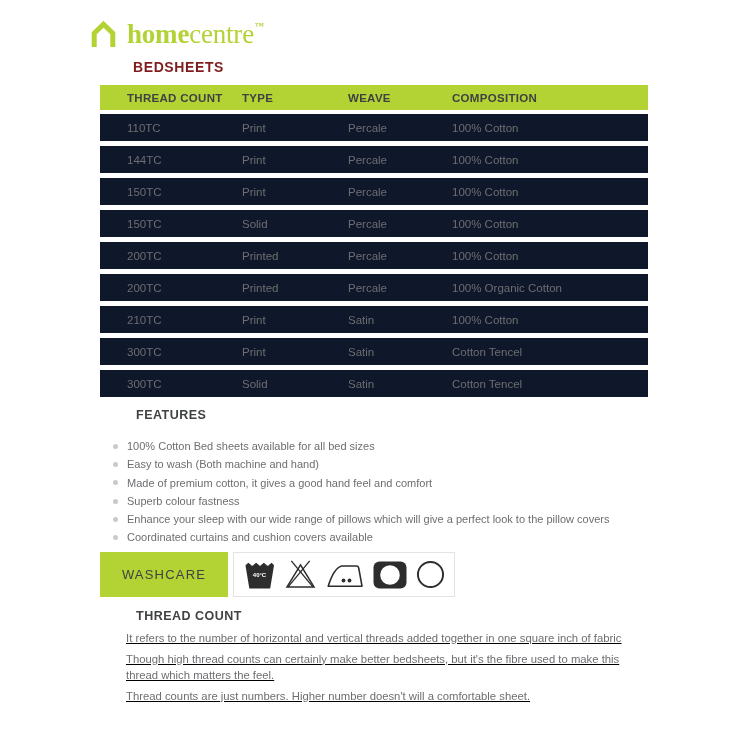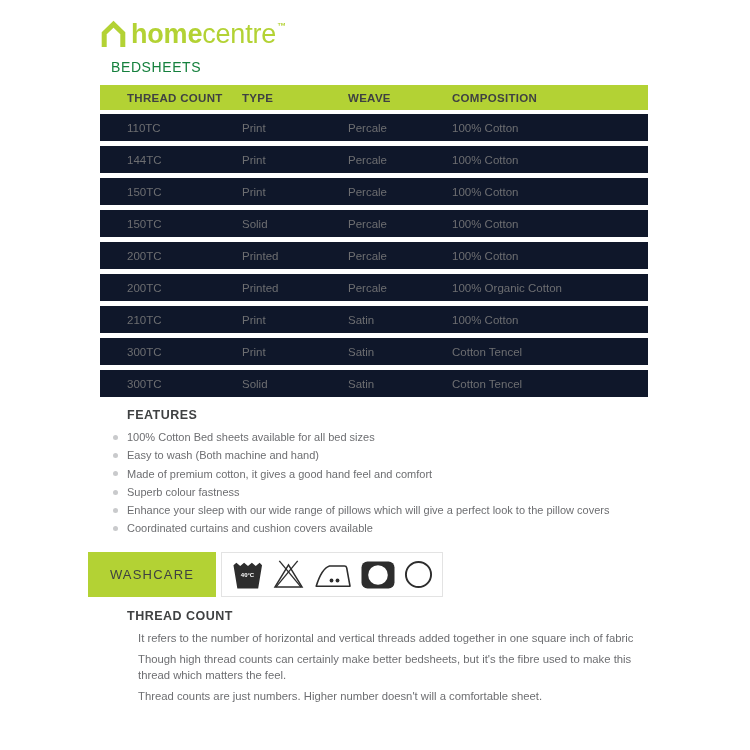--- a/index.html
+++ b/index.html
@@ -1,58 +1,58 @@
 <!DOCTYPE html>
 <html><head>
 <meta charset="utf-8">
 <style>
   * { margin:0; padding:0; box-sizing:border-box; }
   html,body { background:#ffffff; }
   body { font-family:"Liberation Sans", sans-serif; }
   .canvas { position:relative; width:750px; height:750px; background:#ffffff; overflow:hidden; }
 
   
-  .logo { position:absolute; left:101px; top:13px; display:flex; align-items:flex-end; gap:5px; }
+  .logo { position:absolute; left:91px; top:13px; display:flex; align-items:flex-end; gap:11px;font-family:Liberation Serif, serif; }
   .logo svg { display:block; }
   .logo-text { font-size:27px; line-height:26px; color:#b3d234; letter-spacing:-0.2px; white-space:nowrap; }
   .logo-text .bold { font-weight:700; }
   .logo-text .light { font-weight:400; }
   .logo-text sup { font-size:9px; font-weight:700; vertical-align:14px; margin-left:1px; }
 
   
-  .page-title { position:absolute; left:111px; top:59px; font-size:14px; font-weight:400;
-                color:#15803d; letter-spacing:0.6px; }
+  .page-title { position:absolute; left:133px; top:59px; font-size:14px; font-weight:700;
+                color:#7f1d1d; letter-spacing:0.6px; }
 
   
   .spec-table { position:absolute; left:100px; top:85px; width:548px; }
   .thead, .tr { display:grid; grid-template-columns:115px 106px 104px 223px; align-items:center; }
   .thead { height:25px; background:#b3d234; margin-bottom:4px; }
   .th { padding-left:27px; font-size:11.5px; font-weight:700; color:#3f4142; letter-spacing:0.3px; white-space:nowrap; }
   .tr { height:27px; background:#0f172a; margin-bottom:5px; }
   .td { padding-left:27px; font-size:11.5px; color:#6d6e71; white-space:nowrap; }
 
   
   .features { position:absolute; left:100px; top:408px; width:548px; }
-  .sec-title { margin-left:27px; font-size:12.5px; font-weight:700; color:#3f4142; letter-spacing:0.5px; }
-  .features ul { list-style:none; margin-top:9px; }
+  .sec-title { margin-left:36px; font-size:12.5px; font-weight:700; color:#3f4142; letter-spacing:0.5px; }
+  .features ul { list-style:none; margin-top:18px; }
   .features li { display:flex; align-items:center; margin-bottom:5.5px; font-size:11px;
                  line-height:12.8px; color:#6d6e71; white-space:nowrap; }
   .dot { flex:none; width:5px; height:5px; border-radius:50%; background:#c9cacc; margin:0 9px 0 13px; }
 
   
-  .washcare { position:absolute; left:88px; top:552px; display:flex; }
+  .washcare { position:absolute; left:100px; top:552px; display:flex; }
   .wc-label { width:128px; height:45px; background:#b3d234; display:flex; align-items:center;
               justify-content:center; font-size:13px; color:#3f4142; letter-spacing:1.2px; }
   .wc-box { margin-left:5px; width:222px; height:45px; border:1px solid #e3e3e3; background:#fff;
             display:flex; align-items:center; justify-content:center; gap:9px; }
   .wc-box svg { display:block; }
 
   
   .threadcount { position:absolute; left:100px; top:609px; width:548px; }
-  .tc-paras { margin-left:38px; margin-top:7px; width:521px; }
+  .tc-paras { margin-left:26px; margin-top:7px; width:521px;text-decoration:underline; }
   .tc-para { font-size:11.3px; line-height:16.5px; color:#6d6e71; margin-bottom:4px; }
 </style>
 </head>
 <body>
 
 <div class="canvas">
 
   <header class="logo">
     <svg width="25" height="27" viewBox="0 0 25 27">
       <path d="M3.2 27 V13.2 L12.5 4.2 L21.8 13.2 V27" fill="none" stroke="#b3d234" stroke-width="5"></path>

